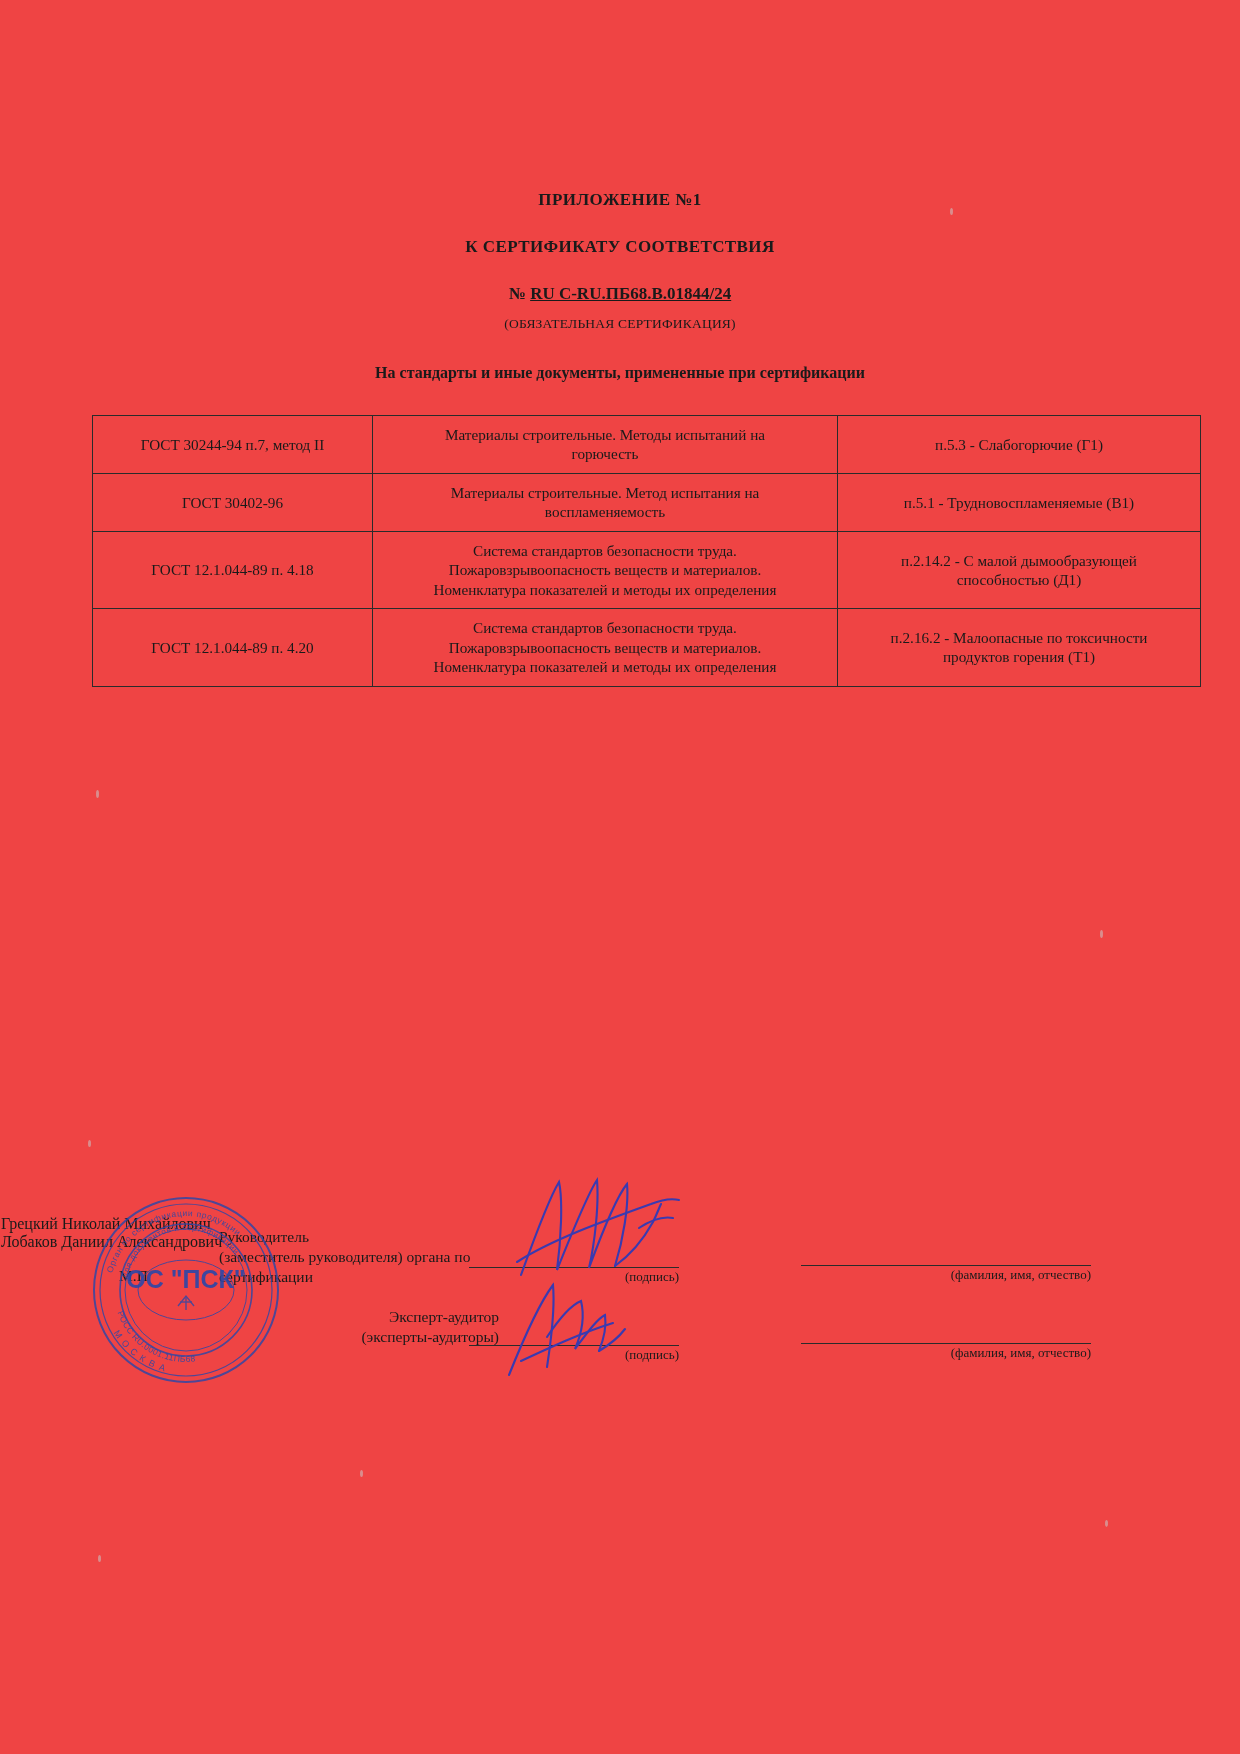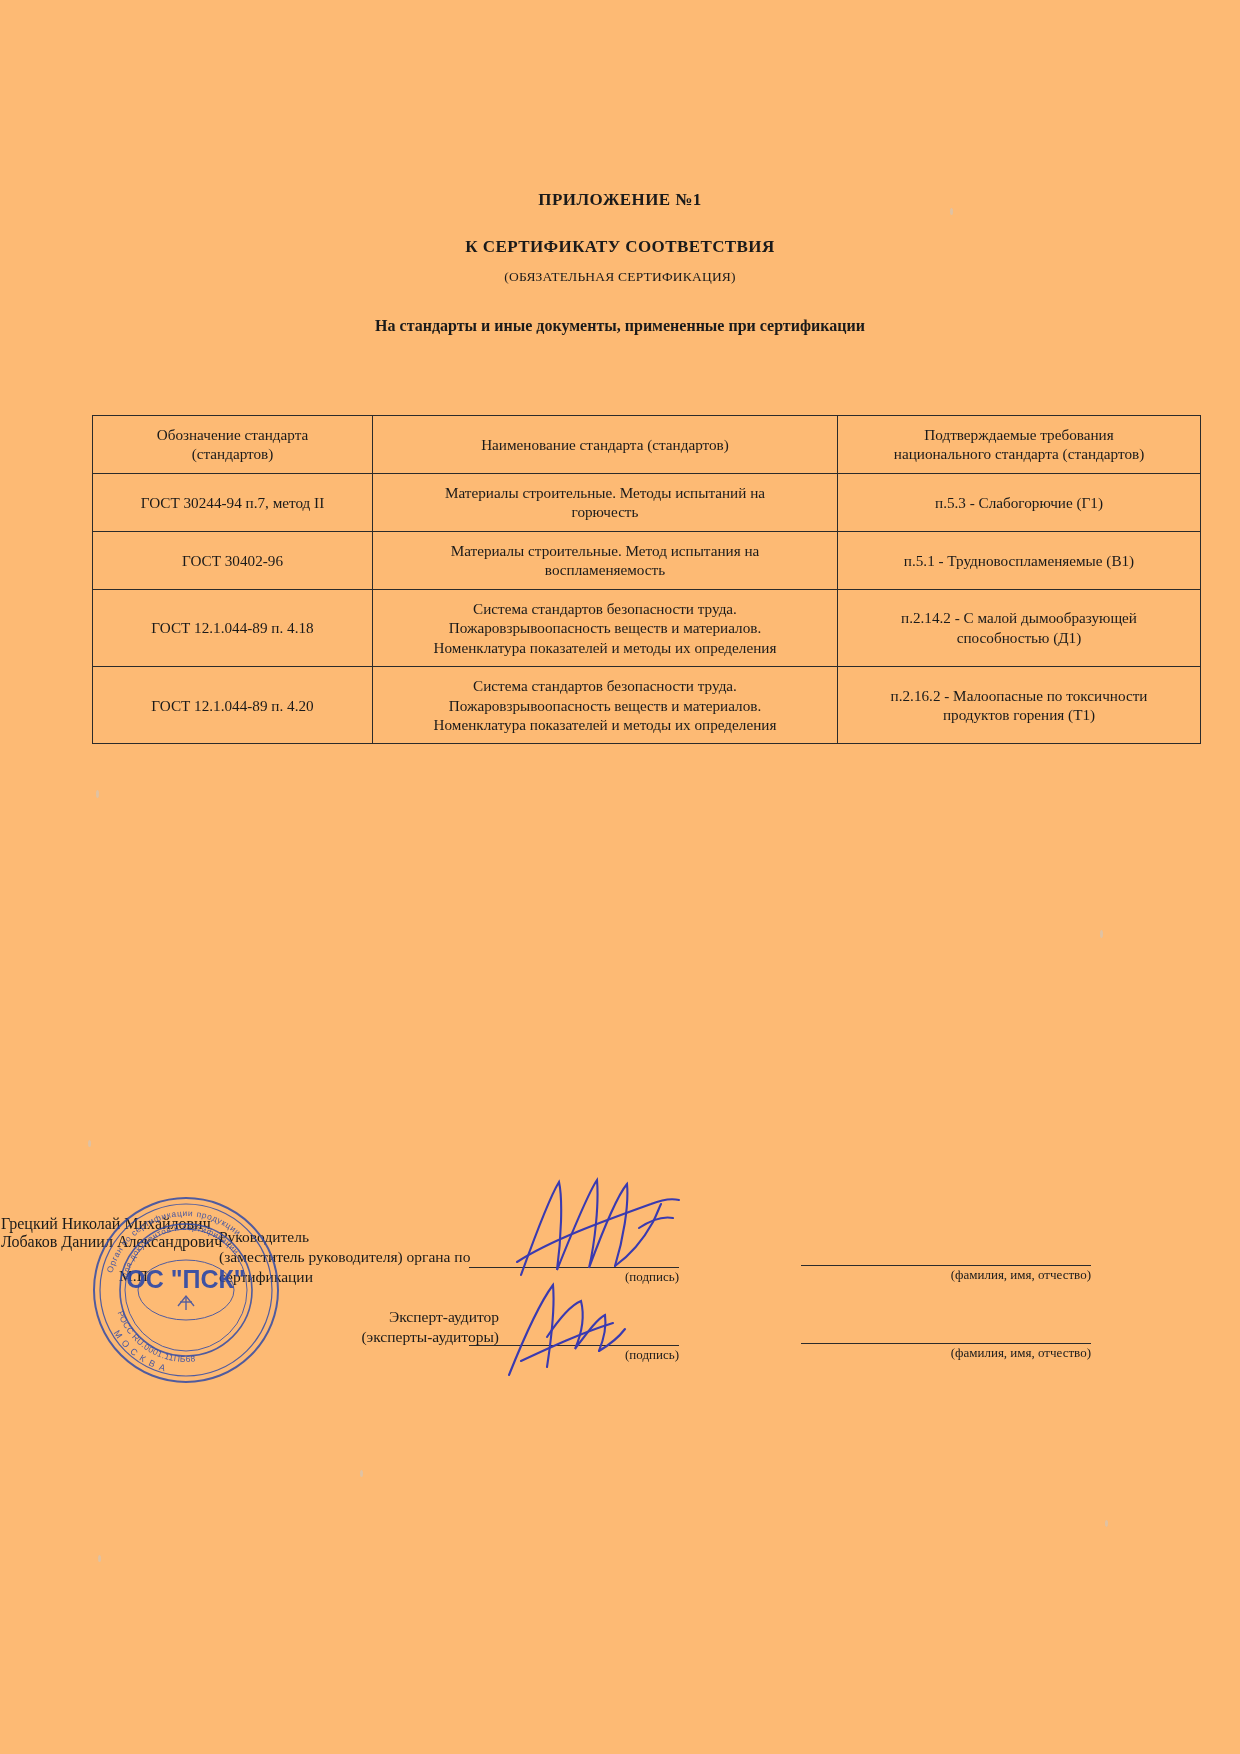--- a/index.html
+++ b/index.html
@@ -11,21 +11,21 @@
     width: 1240px;
     height: 1754px;
     position: relative;
     font-family: "Liberation Serif", serif;
     color: #1a1a1a;
     overflow: hidden;
   }
   .page {
     position: absolute;
     inset: 0;
-    background: #fdba74;
+    background: #ef4444;
   }
   
   .speck {
     position: absolute;
     background: #c9c9c9;
     border-radius: 50%;
     opacity: .55;
   }
 
   .header-block {
@@ -163,37 +163,29 @@
   <div class="speck" style="left:96px;top:790px;width:3px;height:8px;"></div>
   <div class="speck" style="left:1100px;top:930px;width:3px;height:8px;"></div>
   <div class="speck" style="left:360px;top:1470px;width:3px;height:7px;"></div>
   <div class="speck" style="left:1105px;top:1520px;width:3px;height:7px;"></div>
   <div class="speck" style="left:98px;top:1555px;width:3px;height:7px;"></div>
   <div class="speck" style="left:88px;top:1140px;width:3px;height:7px;"></div>
 
   <div class="header-block">
     <div class="title-1">ПРИЛОЖЕНИЕ №1</div>
     <div class="title-2">К СЕРТИФИКАТУ СООТВЕТСТВИЯ</div>
+    <div class="title-3">
+      <span>№ </span><span class="underlined">RU C-RU.ПБ68.В.01844/24</span>
+    </div>
     <div class="title-4">(ОБЯЗАТЕЛЬНАЯ СЕРТИФИКАЦИЯ)</div>
     <div class="title-5">На стандарты и иные документы, примененные при сертификации</div>
   </div>
 
   <table class="std">
     <tbody>
-        <tr class="hdr">
-      <td class="c1">
-        <div>Обозначение стандарта</div>
-        <div>(стандартов)</div>
-      </td>
-      <td class="c2">Наименование стандарта (стандартов)</td>
-      <td class="c3">
-        <div>Подтверждаемые требования</div>
-        <div>национального стандарта (стандартов)</div>
-      </td>
-    </tr>
 
     <tr>
       <td class="c1">ГОСТ 30244-94 п.7, метод II</td>
       <td class="c2">
         <div>Материалы строительные. Методы испытаний на</div>
         <div>горючесть</div>
       </td>
       <td class="c3">п.5.3 - Слабогорючие (Г1)</td>
     </tr>
 

